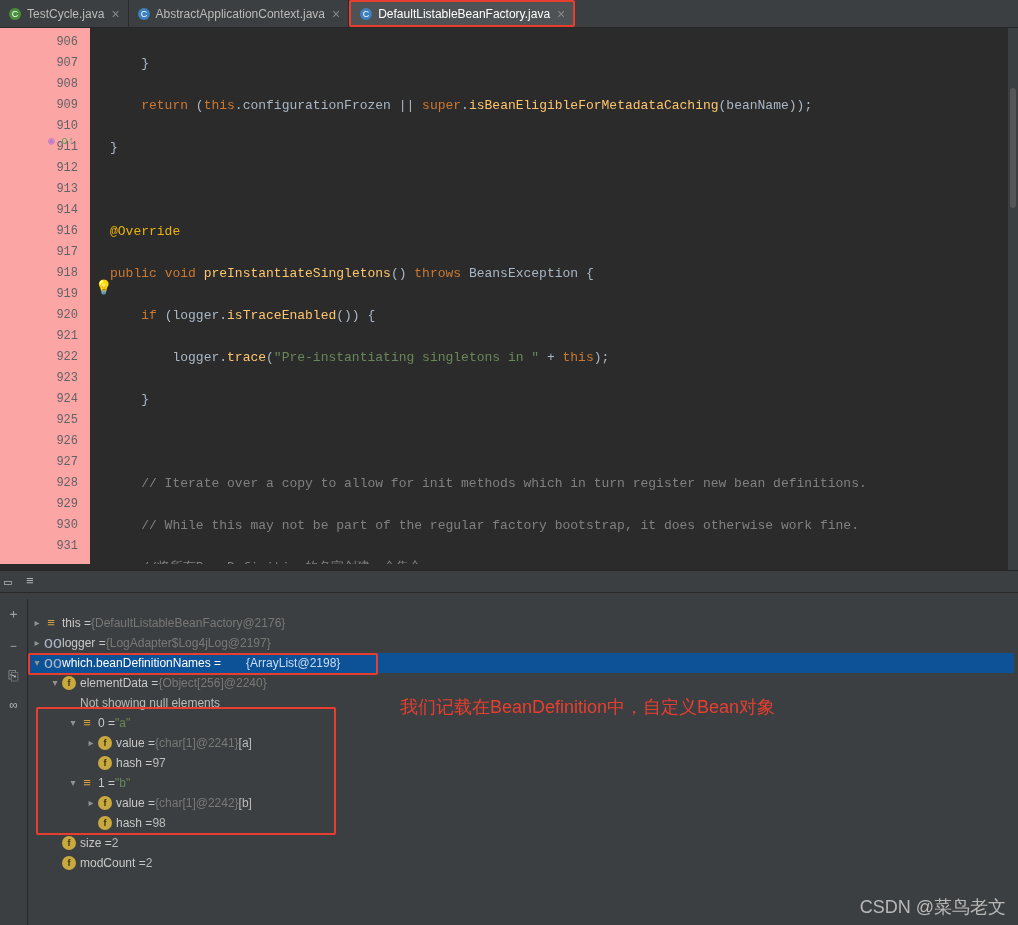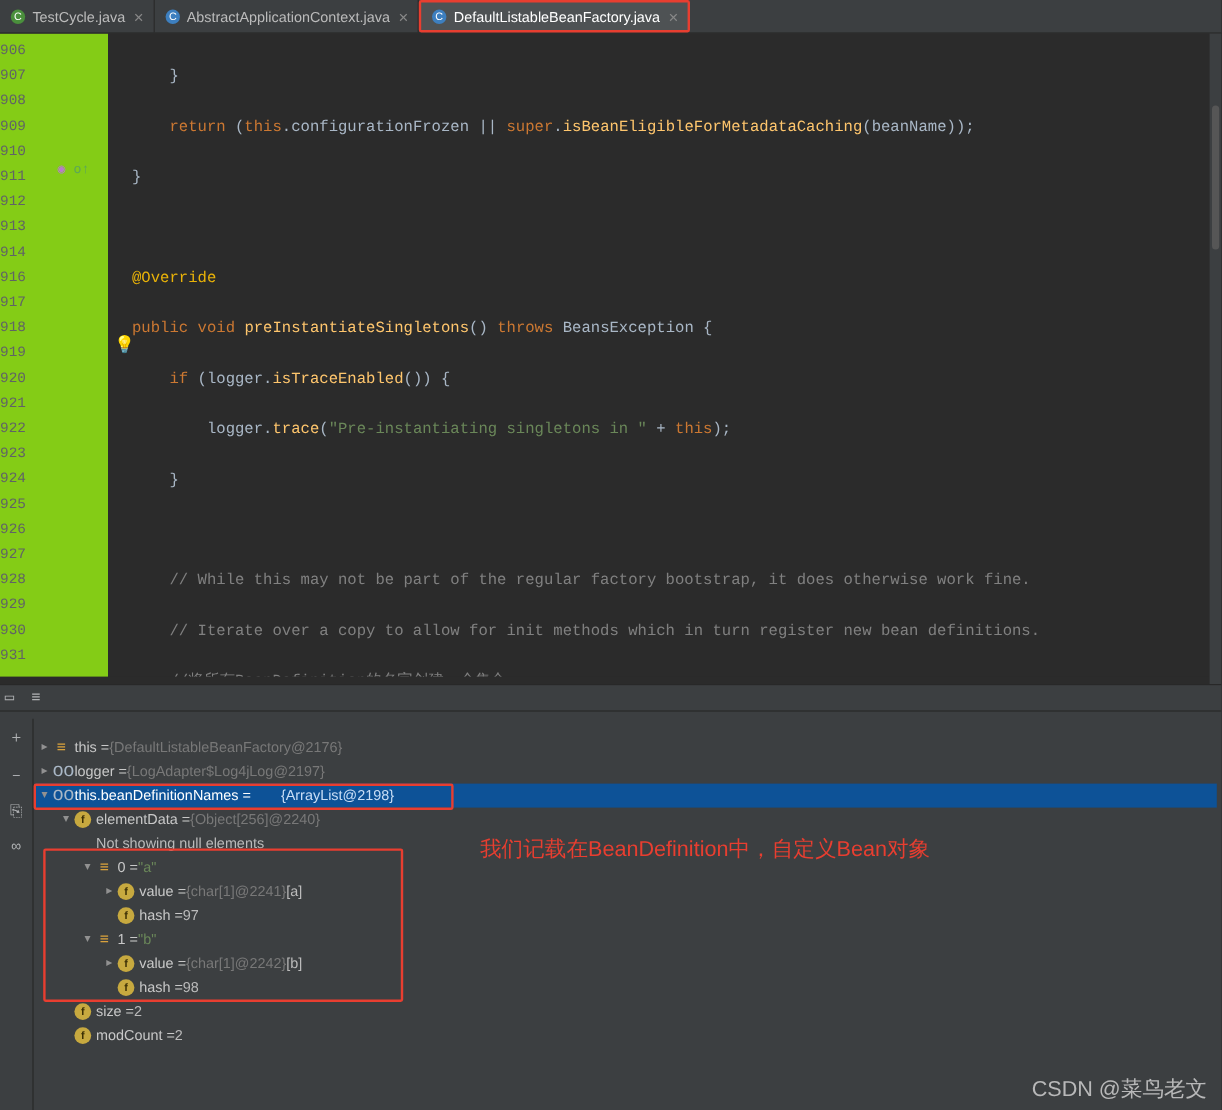--- a/index.html
+++ b/index.html
@@ -9,21 +9,21 @@
 .tabs { display:flex; background:#3c3f41; height:28px; border-bottom:1px solid #282828; }
 .tab { display:flex; align-items:center; padding:0 8px; gap:5px; color:#bbbbbb; font-family:-apple-system,Segoe UI,Arial,sans-serif; font-size:12px; border-right:1px solid #2b2b2b; cursor:pointer; }
 .tab.active { background:#4e5254; color:#fff; }
 .tab .close { color:#888; font-size:14px; margin-left:2px; }
 .java-icon { width:14px; height:14px; display:inline-block; }
 .java-icon svg { width:14px; height:14px; }
 .red-box { border:2px solid #e83e30; border-radius:2px; }
 
 
 .editor-wrap { display:flex; height:536px; background:#2b2b2b; overflow:hidden; }
-.gutter { width:90px; background:#84cc16; text-align:left; padding-right:12px; color:#606366; font-size:12px; line-height:21px; padding-top:4px; flex-shrink:0; position:relative;}
+.gutter { width:90px; background:#fca5a5; text-align:right; padding-right:12px; color:#606366; font-size:12px; line-height:21px; padding-top:4px; flex-shrink:0; position:relative;}
 .code { flex:1; padding:4px 0 0 20px; font-size:13px; line-height:21px; white-space:pre; overflow:hidden; }
 .code-line { height:21px; position:relative;}
 
 
 .kw { color:#cc7832; }
 .ann { color:#eab308; }
 .str { color:#6a8759; }
 .cmt { color:#808080; }
 .mth { color:#ffc66d;text-align:right; }
 
@@ -118,22 +118,22 @@
 <div class="code-line">    }</div>
 <div class="code-line">    <span class="kw">return</span> (<span class="kw">this</span>.configurationFrozen || <span class="kw">super</span>.<span class="mth">isBeanEligibleForMetadataCaching</span>(beanName));</div>
 <div class="code-line">}</div>
 <div class="code-line"></div>
 <div class="code-line"><span class="ann">@Override</span></div>
 <div class="code-line"><span class="kw">public</span> <span class="kw">void</span> <span class="mth">preInstantiateSingletons</span><span>() </span><span class="kw">throws</span><span> BeansException {</span></div>
 <div class="code-line">    <span class="kw">if</span><span> (logger.</span><span class="mth">isTraceEnabled</span><span>()) {</span></div>
 <div class="code-line">        <span>logger.</span><span class="mth">trace</span><span>(</span><span class="str">"Pre-instantiating singletons in "</span><span> + </span><span class="kw">this</span><span>);</span></div>
 <div class="code-line">    }</div>
 <div class="code-line"></div>
+<div class="code-line">    <span class="cmt">// Iterate over a copy to allow for init methods which in turn register new bean definitions.</span></div>
 <div class="code-line">    <span class="cmt">// While this may not be part of the regular factory bootstrap, it does otherwise work fine.</span></div>
-<div class="code-line">    <span class="cmt">// Iterate over a copy to allow for init methods which in turn register new bean definitions.</span></div>
 <div class="code-line">    <span class="cmt">//将所有BeanDefinition的名字创建一个集合</span></div>
 
 
 
 
 
 
 
 
 
@@ -171,21 +171,21 @@
         <span class="indent" style="width:0"></span>
         <span class="twisty">▸</span>
         <span class="link-icon">oo</span>
         <span class="bold">logger = </span>
         <span class="dim">{LogAdapter$Log4jLog@2197}</span>
       </div>
     <div class="tree-row sel">
         <span class="indent" style="width:0"></span>
         <span class="twisty">▾</span>
         <span class="link-icon">oo</span>
-        <span>this.beanDefinitionNames = </span>
+        <span>which.beanDefinitionNames = </span>
         <span class="dim">{ArrayList@2198}</span>
       </div>
     <div class="tree-row">
         <span class="indent" style="width:18px"></span>
         <span class="twisty">▾</span>
         <span class="field-icon">f</span>
         <span class="bold">elementData = </span>
         <span class="dim">{Object[256]@2240}</span>
       </div>
     <div class="tree-row">

